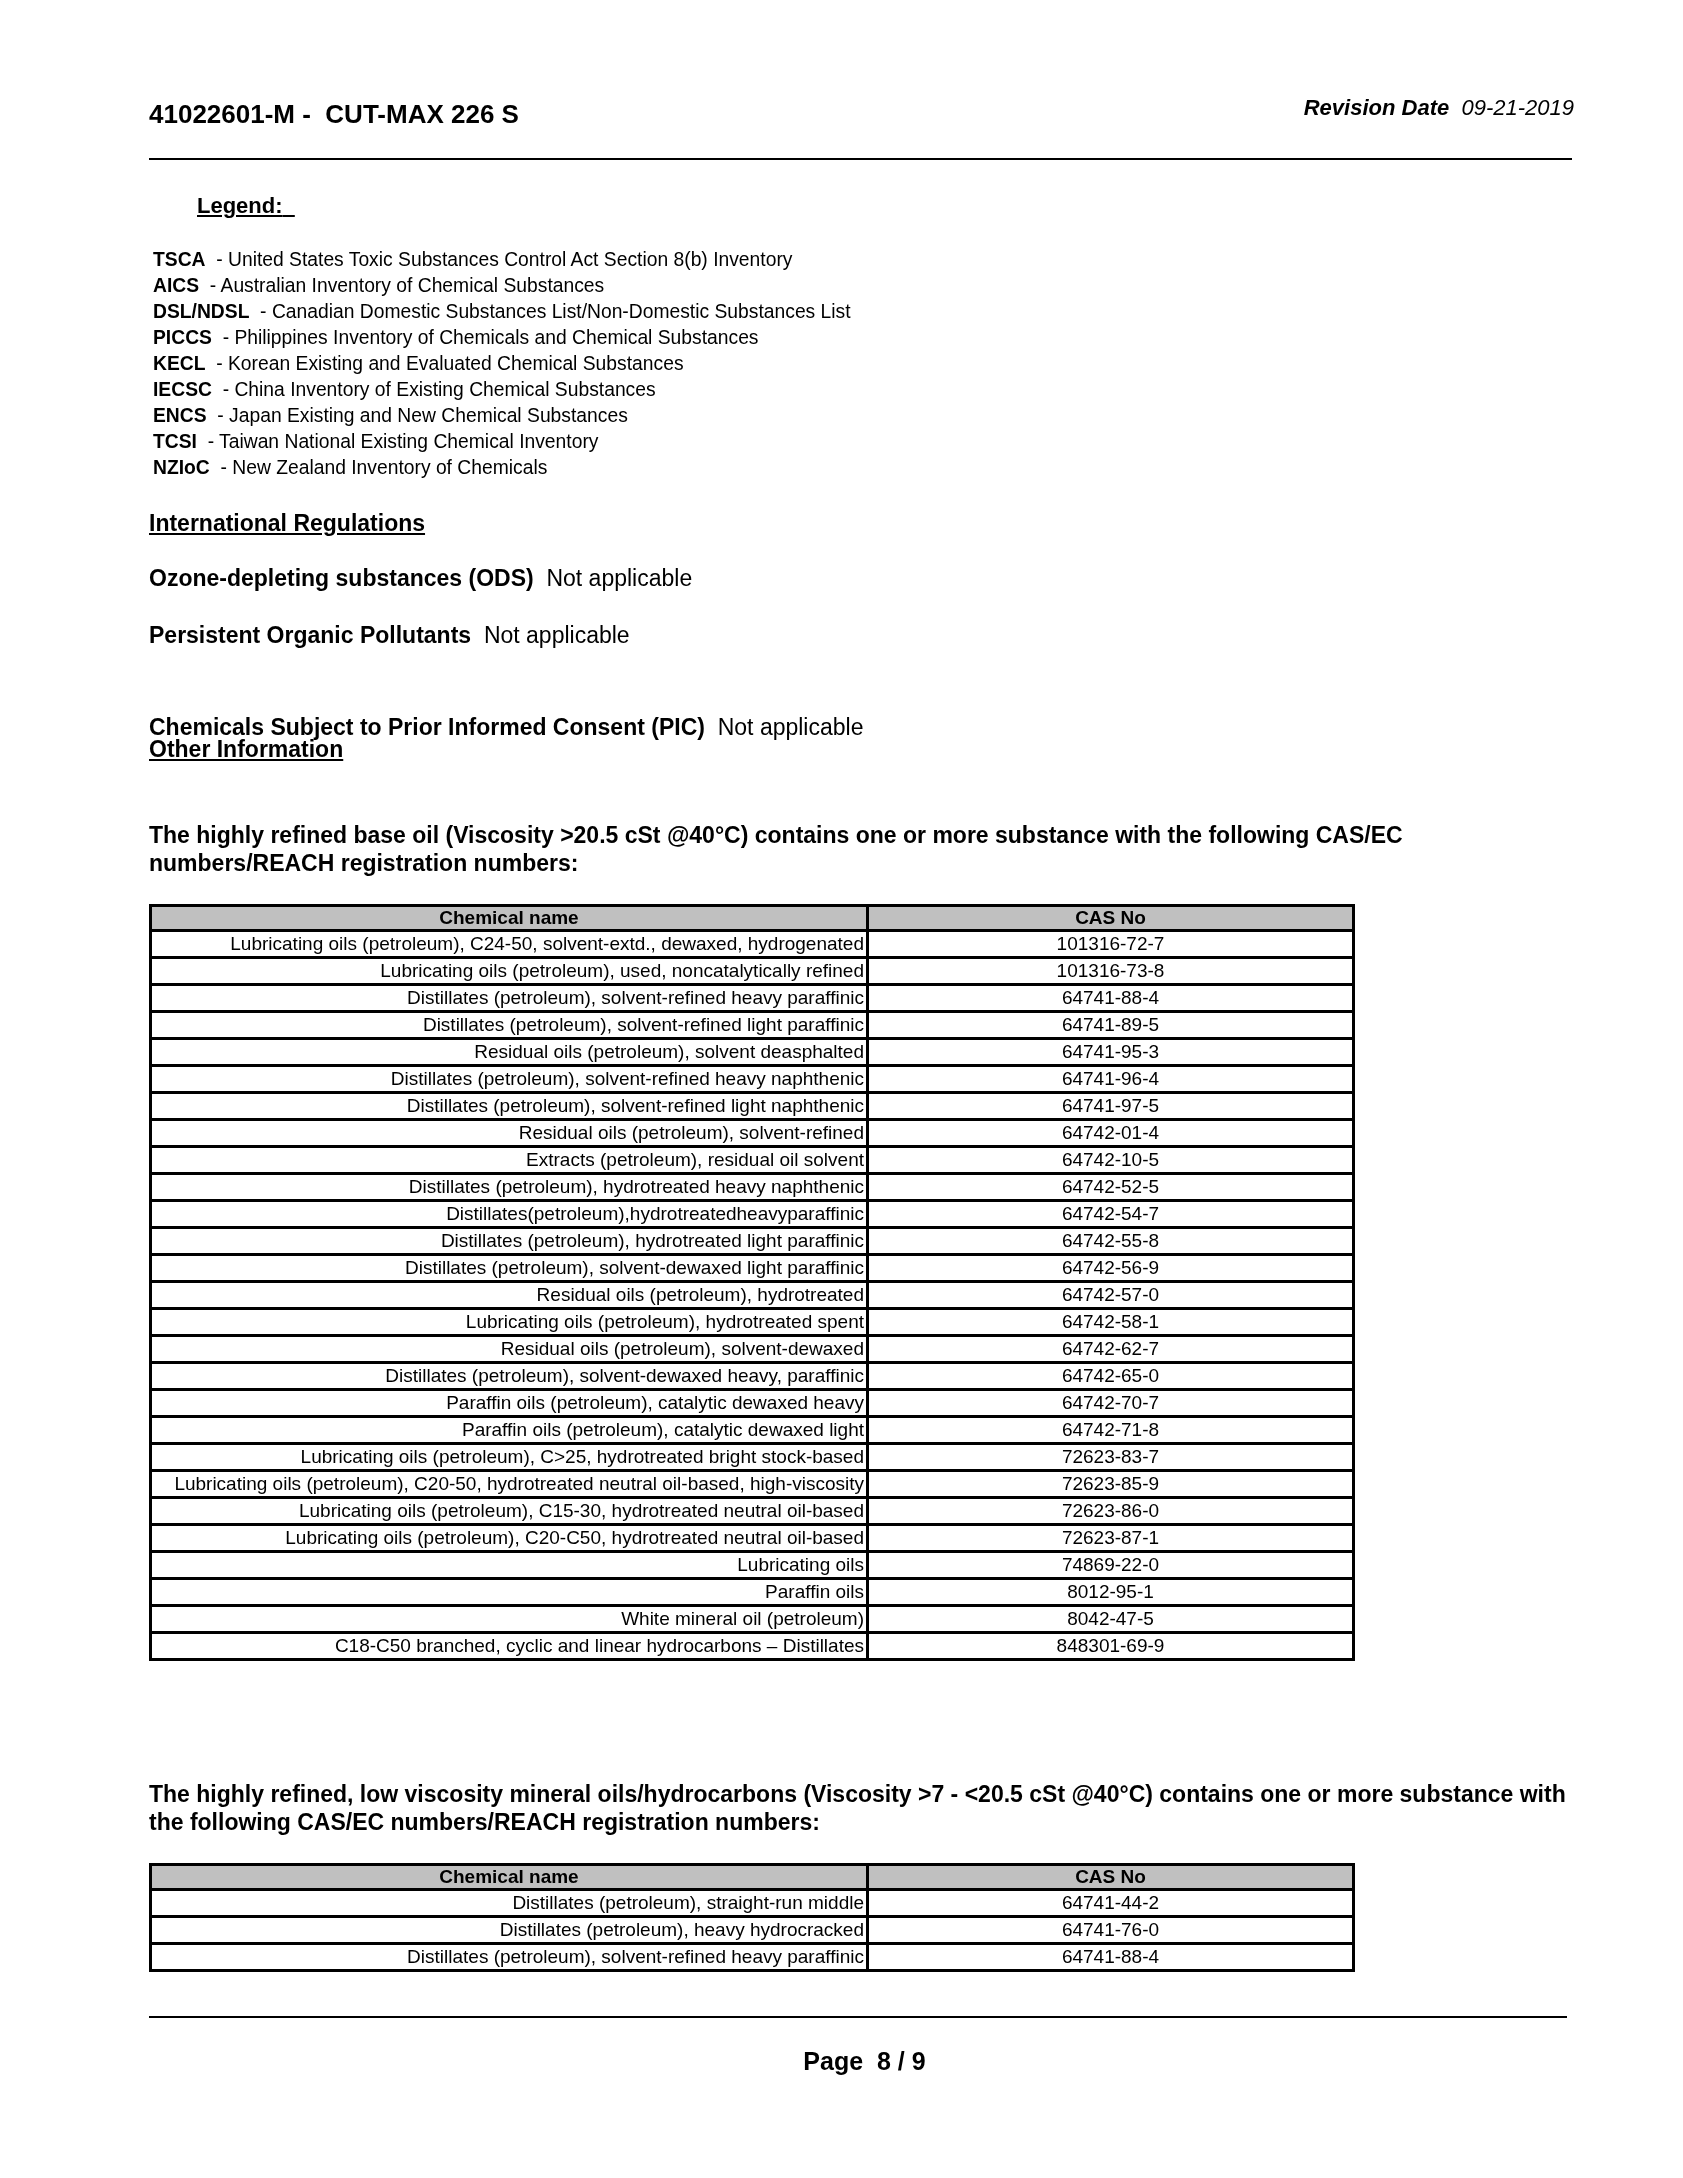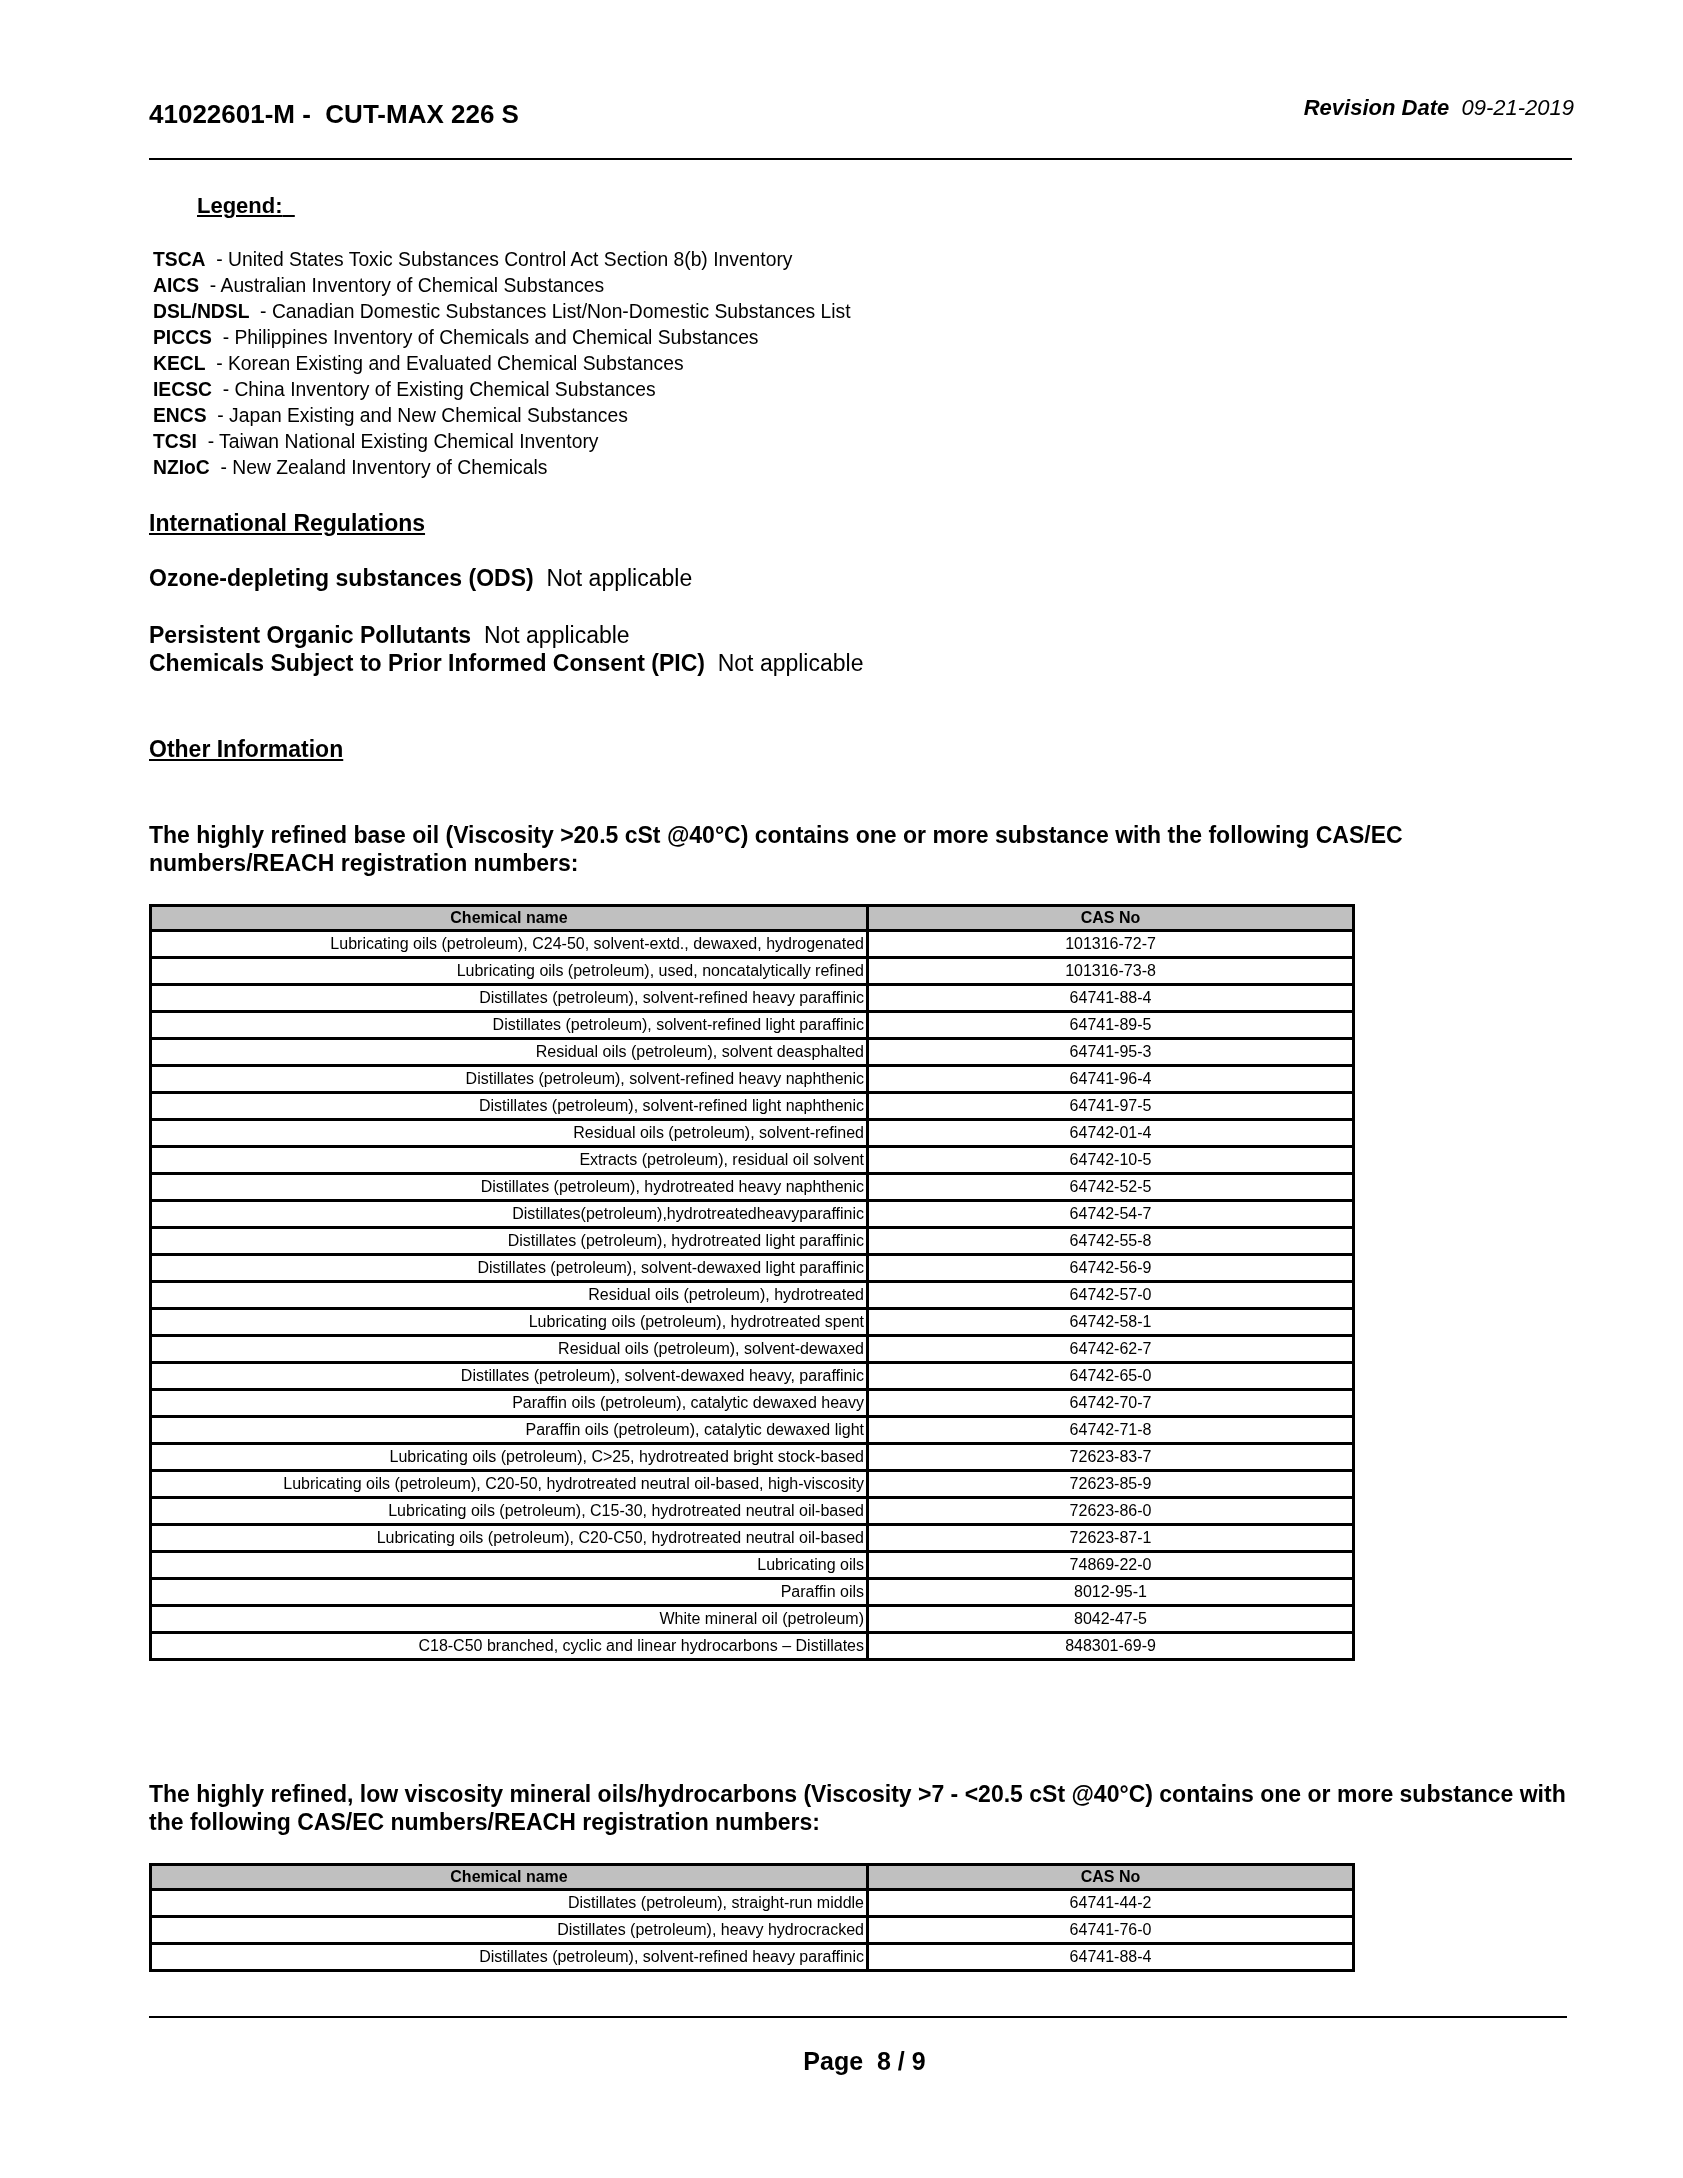--- a/index.html
+++ b/index.html
@@ -11,21 +11,21 @@
   .hdr-rev b { font-weight: bold; }
   .rule { left: 149px; width: 1423px; height: 2px; background: #000; }
   .legend-h { left: 149px; top: 193px; font-size: 22px; font-weight: bold; text-decoration: underline; white-space: pre; margin-left: 48px; }
   .legend { left: 153px; top: 247px; font-size: 19.3px; line-height: 26px; }
   .legend .row { white-space: pre; }
   .legend .abbr { font-weight: bold; }
   .sec-h { left: 149px; font-size: 23px; font-weight: bold; text-decoration: underline; }
   .line { left: 149px; font-size: 23px; white-space: pre; }
   .line .lbl { font-weight: bold; }
   .para { left: 149px; width: 1426px; font-size: 23px; font-weight: bold; line-height: 28px; }
-  table.cas { position: absolute; left: 149px; width: 1206px; border-collapse: collapse; font-size: 16px; }
+  table.cas { position: absolute; left: 149px; width: 1206px; border-collapse: collapse; font-size: 19px; }
   table.cas th, table.cas td { border: 3px solid #000; padding: 0 2px; vertical-align: top; }
   table.cas th { background: #c0c0c0; font-weight: bold; height: 22px; line-height: 22px; text-align: center; }
   table.cas td { line-height: 24px; }
   table.cas td.name { width: 710px; text-align: right; }
   table.cas td.cas { text-align: center; }
   .page { left: 0; width: 1729px; top: 2047px; font-size: 25px; font-weight: bold; text-align: center; white-space: pre; }
 </style>
 </head>
 <body>
 
@@ -42,21 +42,21 @@
     <div class="row"><span class="abbr">KECL</span>  - <span>Korean Existing and Evaluated Chemical Substances</span></div>
     <div class="row"><span class="abbr">IECSC</span>  - <span>China Inventory of Existing Chemical Substances</span></div>
     <div class="row"><span class="abbr">ENCS</span>  - <span>Japan Existing and New Chemical Substances</span></div>
     <div class="row"><span class="abbr">TCSI</span>  - <span>Taiwan National Existing Chemical Inventory</span></div>
     <div class="row"><span class="abbr">NZIoC</span>  - <span>New Zealand Inventory of Chemicals</span></div>
   </div>
 
 <div class="abs sec-h" style="top:510px;">International Regulations</div>
 <div class="abs line" style="top:565px;"><span class="lbl">Ozone-depleting substances (ODS)</span>  <span>Not applicable</span></div>
 <div class="abs line" style="top:622px;"><span class="lbl">Persistent Organic Pollutants</span>  <span>Not applicable</span></div>
-<div class="abs line" style="top:650px;"><span class="lbl">Chemicals Subject to Prior Informed Consent (PIC)</span>  <span>Not applicable</span></div>
+<div class="abs line" style="top:714px;"><span class="lbl">Chemicals Subject to Prior Informed Consent (PIC)</span>  <span>Not applicable</span></div>
 
 <div class="abs sec-h" style="top:736px;">Other Information</div>
 <div class="abs para" style="top:821px;">The highly refined base oil (Viscosity &gt;20.5 cSt @40°C) contains one or more substance with the following CAS/EC numbers/REACH registration numbers:</div>
 
 <table class="cas" id="table1" style="top:904px;">
   <thead>
     <tr>
       <th>Chemical name</th>
       <th>CAS No</th>
     </tr>

